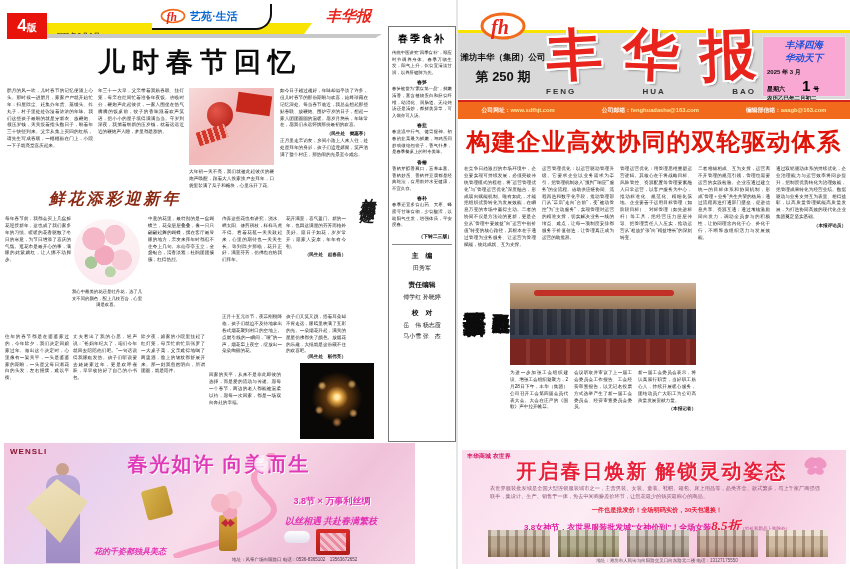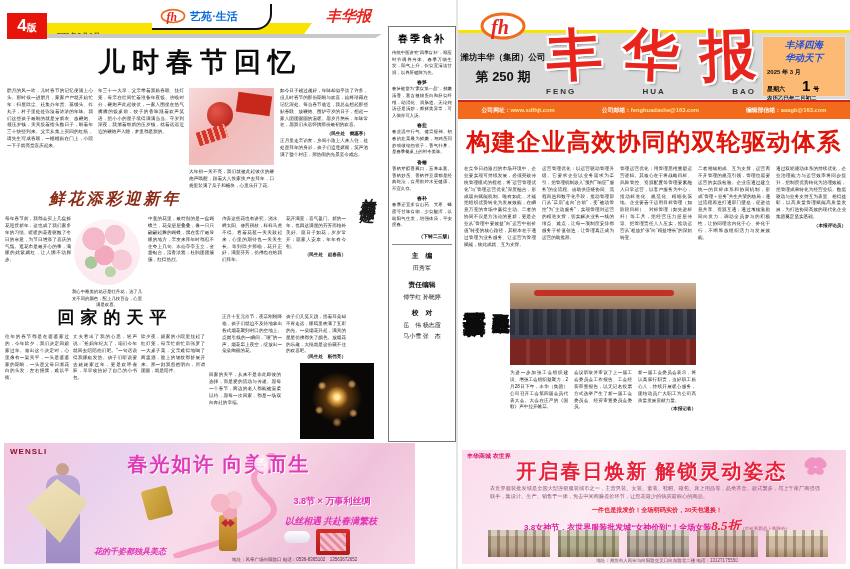--- a/index.html
+++ b/index.html
@@ -87,21 +87,20 @@
     <div class="abs photo" style="left:300px;top:363px;width:74px;height:76px;background:#0a0806;">
       <div class="abs" style="inset:0;background:
         radial-gradient(circle at 50% 45%,#ffe9ad 0 4%,#f0b44e 8%,rgba(160,90,20,.55) 20%,transparent 45%),
         radial-gradient(circle at 30% 30%,rgba(255,210,130,.8) 0 2%,transparent 6%),
         radial-gradient(circle at 70% 28%,rgba(255,210,130,.7) 0 2%,transparent 6%),
         radial-gradient(circle at 26% 62%,rgba(255,190,110,.7) 0 2%,transparent 6%),
         radial-gradient(circle at 72% 66%,rgba(255,190,110,.7) 0 2%,transparent 6%),
         radial-gradient(circle at 50% 78%,rgba(255,170,90,.6) 0 2%,transparent 7%);"></div>
     </div>
 
-    <div class="abs ser" style="left:20px;top:306px;width:190px;text-align:center;font-size:17px;font-weight:bold;letter-spacing:6px;color:#0c0c0c;">回家的天平</div>
     <div class="abs t" style="left:5px;top:334px;width:64px;height:104px;">往年的春节都是在婆婆家过的，今年除夕，我们决定回娘家过年。做出这个决定时，心里像有一架天平，一头是婆婆家的期盼，一头是父母日渐花白的头发，左右摇摆，难以平衡。</div>
     <div class="abs t" style="left:73px;top:334px;width:64px;height:104px;">丈夫看出了我的心思，轻声说：“爸妈年纪大了，咱们今年就回去陪陪他们吧。”一句话说得我眼眶发热。孩子们听说要去姥姥家过年，更是欢呼雀跃，早早收拾好了自己的小书包。</div>
     <div class="abs t" style="left:141px;top:334px;width:64px;height:104px;">除夕夜，娘家的小院里挂起了红灯笼，母亲忙前忙后张罗了一大桌子菜，父亲难得地喝了两盅酒，脸上的皱纹都舒展开来。那一刻我忽然明白，所谓团圆，就是陪伴。</div>
     <div class="abs t" style="left:209px;top:372px;width:72px;height:66px;">回家的天平，从来不是非此即彼的选择，而是爱的流动与传递。愿每一个春节，两边的老人都能被温柔以待，愿每一次回家，都是一场双向奔赴的幸福。</div>
 
     <div class="abs" style="left:388px;top:26px;width:68px;height:416px;border:1px solid #777;box-sizing:border-box;padding:3px;background:#fff;">
       <div class="ser" style="font-size:10px;font-weight:bold;text-align:center;letter-spacing:2px;margin:2px 0 4px;">春季食补</div>
       <div class="t2">传统中医讲究“四季食补”，顺应时节调养身体。春季万物生发，阳气上升，饮食宜清淡甘润，以养肝健脾为先。</div>
       <div class="subhead">春笋</div>
       <div class="t2">春笋被誉为“素食第一品”，鲜嫩清香，富含植物蛋白和膳食纤维，助消化、润肠道。无论炖汤还是清炒，都鲜美异常，可入馔亦可入汤。</div>
@@ -171,21 +170,21 @@
       <span class="redoutline" style="transform:rotate(-3deg);">丰</span>
       <span class="redoutline" style="transform:rotate(2deg);">华</span>
       <span class="redoutline" style="transform:rotate(-2deg);">报</span>
     </div>
     <div class="abs" style="left:88px;top:87px;width:210px;display:flex;justify-content:space-between;font-size:8px;font-weight:bold;color:#333;letter-spacing:2px;">
       <span>FENG</span>
       <span>HUA</span>
       <span>BAO</span>
     </div>
 
-    <div class="abs" style="left:304px;top:36px;width:84px;height:61px;background:#fdba74;border:1px solid #e0e0e0;box-sizing:border-box;padding:2px 4px;">
+    <div class="abs" style="left:304px;top:36px;width:84px;height:61px;background:#f9a8d4;border:1px solid #e0e0e0;box-sizing:border-box;padding:2px 4px;">
       <div class="ser" style="font-size:9.5px;font-weight:bold;font-style:italic;color:#1f4fd8;text-align:center;">丰泽四海</div>
       <div class="ser" style="font-size:9.5px;font-weight:bold;font-style:italic;color:#1f4fd8;text-align:center;">华动天下</div>
       <div style="font-size:6px;font-weight:bold;color:#111;margin-top:3px;">2025 年 3 月</div>
       <div style="display:flex;align-items:baseline;gap:3px;">
         <span style="font-size:6px;font-weight:bold;">星期六</span>
         <span style="font-size:15px;font-weight:bold;margin-left:14px;">1</span>
         <span style="font-size:6px;font-weight:bold;">号</span>
       </div>
       <div style="font-size:5.5px;font-weight:bold;color:#111;margin-top:1px;">农历乙巳年二月初二</div>
     </div>

